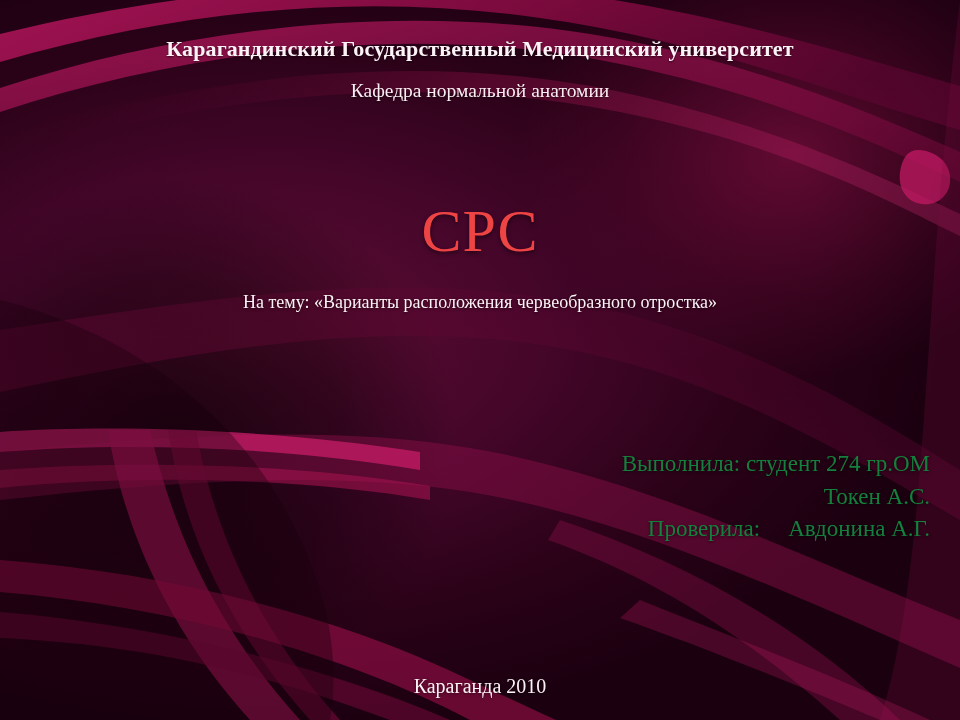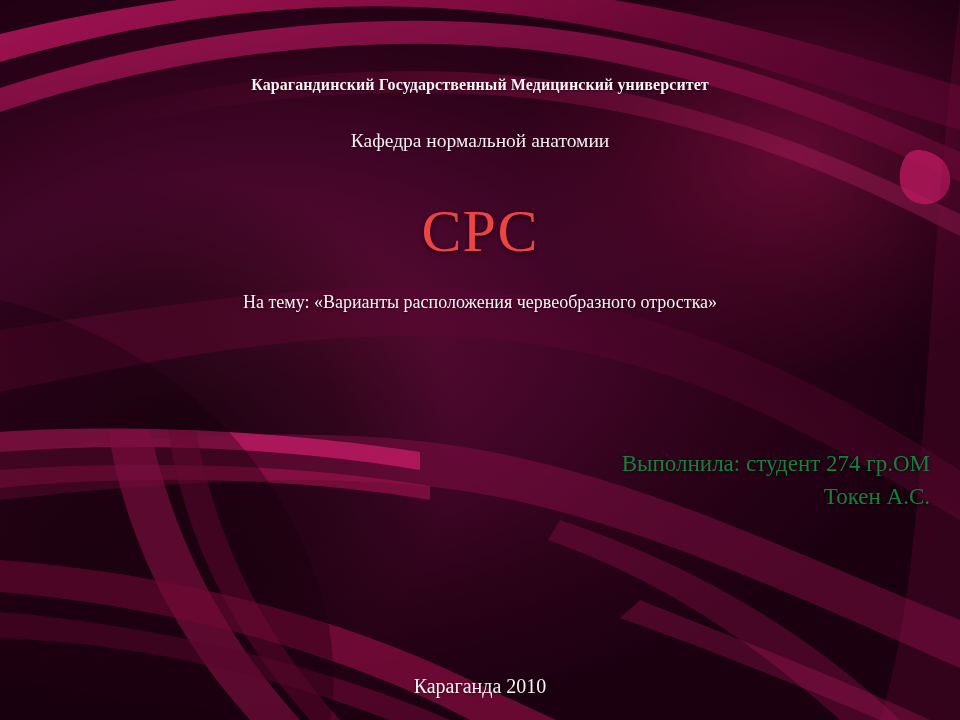--- a/index.html
+++ b/index.html
@@ -39,29 +39,28 @@
     position: absolute;
     inset: 0;
   }
   .title-block {
     position: absolute;
     left: 0; right: 0;
     top: 36px;
     text-align: center;
   }
   .uni-name {
-    font-size: 16px;
+    font-size: 22px;
     font-weight: bold;
     letter-spacing: 0.1px;
     color: #fdf3f7;
     text-shadow: 0 1px 2px rgba(0,0,0,0.55);
-    margin-top: 40px;
   }
   .dept-name {
-    margin-top: 36px;
+    margin-top: 18px;
     font-size: 19.5px;
     color: #fbeef3;
     text-shadow: 0 1px 2px rgba(0,0,0,0.5);
   }
   .big-title {
     position: absolute;
     left: 0; right: 0;
     top: 200px;
     text-align: center;
     font-size: 60px;
@@ -171,17 +170,21 @@
     <div class="dept-name">Кафедра нормальной анатомии</div>
   </div>
 
   <div class="big-title">СРС</div>
 
   <div class="subject-line">На тему: «Варианты расположения червеобразного отростка»</div>
 
   <div class="authors">
     <div class="row">Выполнила: студент 274 гр.ОМ</div>
     <div class="row">Токен А.С.</div>
+    <div class="checker-row">
+      <span>Проверила:</span>
+      <span>Авдонина А.Г.</span>
+    </div>
   </div>
 
   <div class="footer-city">Караганда 2010</div>
 
 </div>
 
 </body></html>

